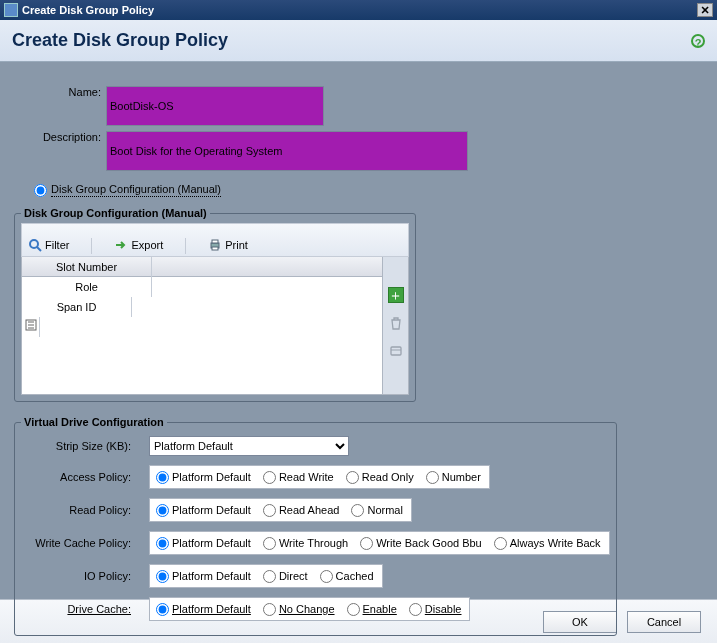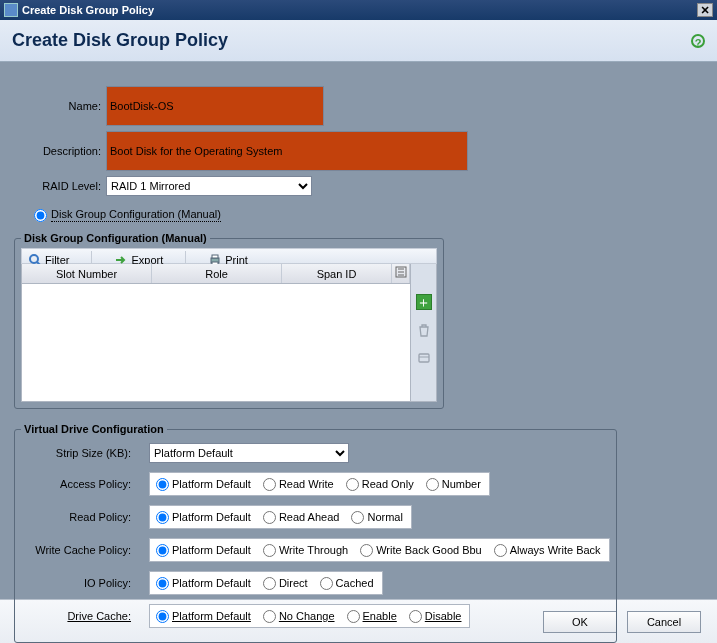--- a/index.html
+++ b/index.html
@@ -9,43 +9,43 @@
   .titlebar .title-icon { width:14px; height:14px; background:#5a8bc9; margin-right:4px; border:1px solid #9cc; }
   .titlebar .title-text { flex:1; }
   .titlebar .close { width:16px; height:14px; background:#cfd4da; color:#000; text-align:center; line-height:12px; border:1px solid #888; font-family:sans-serif; font-size:11px; cursor:pointer; }
 
   .header { height:42px; background:linear-gradient(#e5ecf6,#d6e1f0); border-bottom:1px solid #9ab; display:flex; align-items:center; padding:0 12px; }
   .header h1 { margin:0; font-size:18px; font-weight:bold; color:#0d2a52; flex:1; }
   .help-icon { width:14px; height:14px; border-radius:50%; border:2px solid #3a9f3a; color:#3a9f3a; font-weight:bold; text-align:center; line-height:14px; font-size:11px; cursor:pointer; }
 
   .body { background:#8998a9; padding:24px 14px 14px 14px; height:537px; position:relative; }
 
-  .form-row { display:flex; align-items:center; margin-bottom:5px; }
+  .form-row { display:flex; align-items:flex-start; margin-bottom:5px; }
   .form-row label { width:92px; text-align:right; padding-right:5px; color:#000; font-size:11px; }
-  input[type=text].field { height:19px; border:1px solid #7a8699; background:#c2410c; padding:19px 3px; font-size:11px; }
+  input[type=text].field { height:19px; border:1px solid #7a8699; background:#a21caf; padding:19px 3px; font-size:11px; }
   .name-field { width:218px; }
   .desc-field { width:362px; }
   select.combo { height:20px; width:206px; border:1px solid #7a8699; background:#fff; font-size:11px; }
 
   .radio-row { margin:12px 0 10px 20px; display:flex; gap:18px; align-items:center; font-size:11px; }
   .radio-row label { display:flex; align-items:center; gap:4px; }
   .radio-row input[type=radio] { margin:0; }
 
   fieldset { border:1px solid #5a6a7c; border-radius:3px; margin:0 0 14px 0; padding:8px 6px 6px 6px; background:transparent; }
   fieldset legend { font-size:11px; color:#000; padding:0 3px; font-weight:bold; }
 
-  .toolbar { display:flex; gap:18px; align-items:flex-start; height:16px; padding:2px; background:linear-gradient(#f4f7fb,#e3e9f2); border:1px solid #c5ccd7; }
+  .toolbar { display:flex; gap:18px; align-items:flex-end; height:34px; padding:2px; background:linear-gradient(#f4f7fb,#e3e9f2); border:1px solid #c5ccd7; }
   .tb-btn { display:flex; align-items:center; gap:3px; padding:2px 4px; cursor:pointer; }
   .tb-icon { width:14px; height:14px; display:inline-block; }
   .sep { width:1px; height:16px; background:#c5ccd7; }
 
   .table-wrap { display:flex; }
   .table-main { flex:1; border:1px solid #aeb6c2; border-top:none; background:#fff; height:138px; }
   .table-side { width:26px; background:#d9e0ea; border:1px solid #aeb6c2; border-left:none; border-top:none; display:flex; flex-direction:column; align-items:center; padding-top:30px; gap:12px; }
-  .thead { display:flex; background:linear-gradient(#f0f2f6,#dbdee6); border-bottom:1px solid #aeb6c2; height:20px; }
+  .thead { display:flex; background:linear-gradient(#f0f2f6,#dbdee6); border-bottom:1px solid #aeb6c2; height:20px;flex-direction:column; }
   .th { border-right:1px solid #c5ccd7; font-size:11px; text-align:center; line-height:20px; }
   .th.c1 { width:130px; } .th.c2 { width:130px; } .th.c3 { width:110px; } .th.c4 { width:18px; }
   .tbody { height:116px; background:#fff; }
 
   .side-btn { width:16px; height:16px; display:flex; align-items:center; justify-content:center; font-size:14px; }
   .side-add { background:#3fa23f; color:#fff; border:1px solid #2c7d2c; cursor:pointer; line-height:14px;}
   .side-del { color:#9aa3ae; }
   .side-info { color:#9aa3ae; }
 
   fieldset.manual-group { background:transparent; padding-top:4px; }
@@ -79,26 +79,20 @@
 
 <div class="body">
 
   <div class="form-row">
     <label>Name:</label>
     <input type="text" class="field name-field" value="BootDisk-OS" style="">
   </div>
   <div class="form-row">
     <label>Description:</label>
     <input type="text" class="field desc-field" value="Boot Disk for the Operating System" style="">
-  </div>
-  <div class="form-row">
-    <label>RAID Level:</label>
-    <select class="combo">
-      <option selected="">RAID 1 Mirrored</option>
-    </select>
   </div>
 
   <div class="radio-row">
     <label>
       <input type="radio" name="cfgmode" checked="" style="">
       <span class="dotted-underline">Disk Group Configuration (Manual)</span>
     </label>
   </div>
 
   <fieldset class="manual-group" style="width:402px;">

